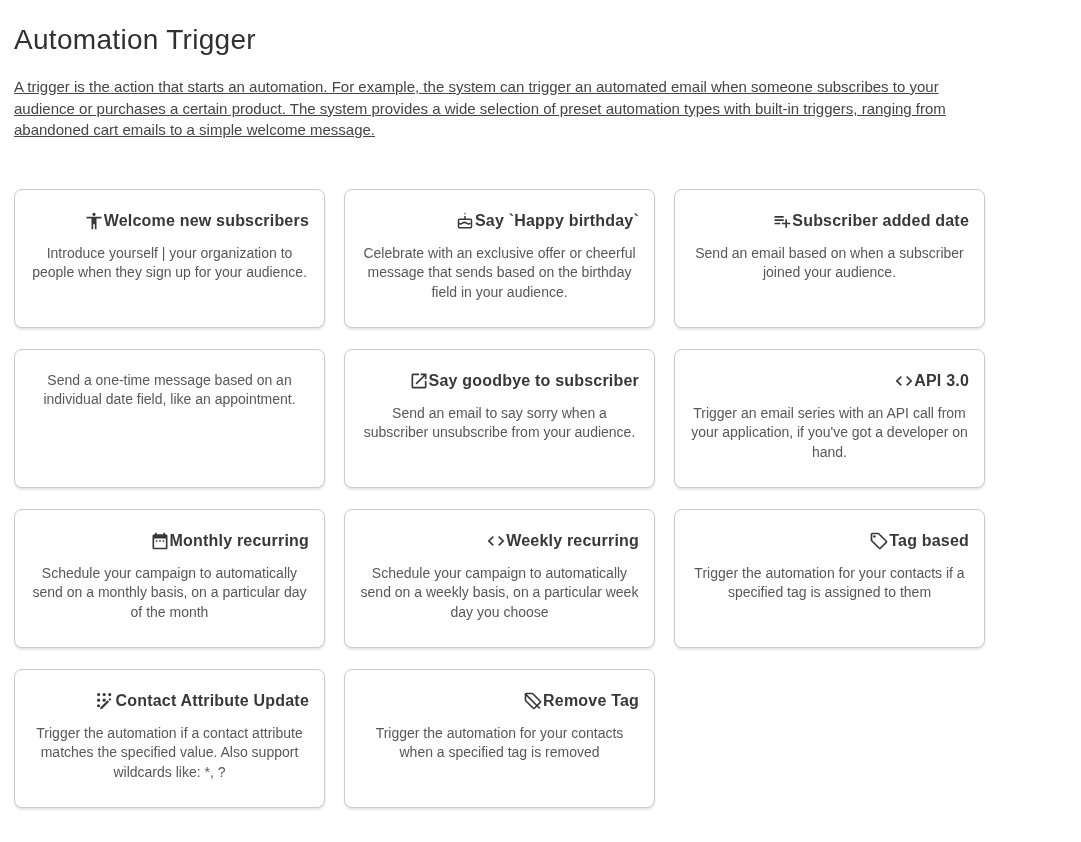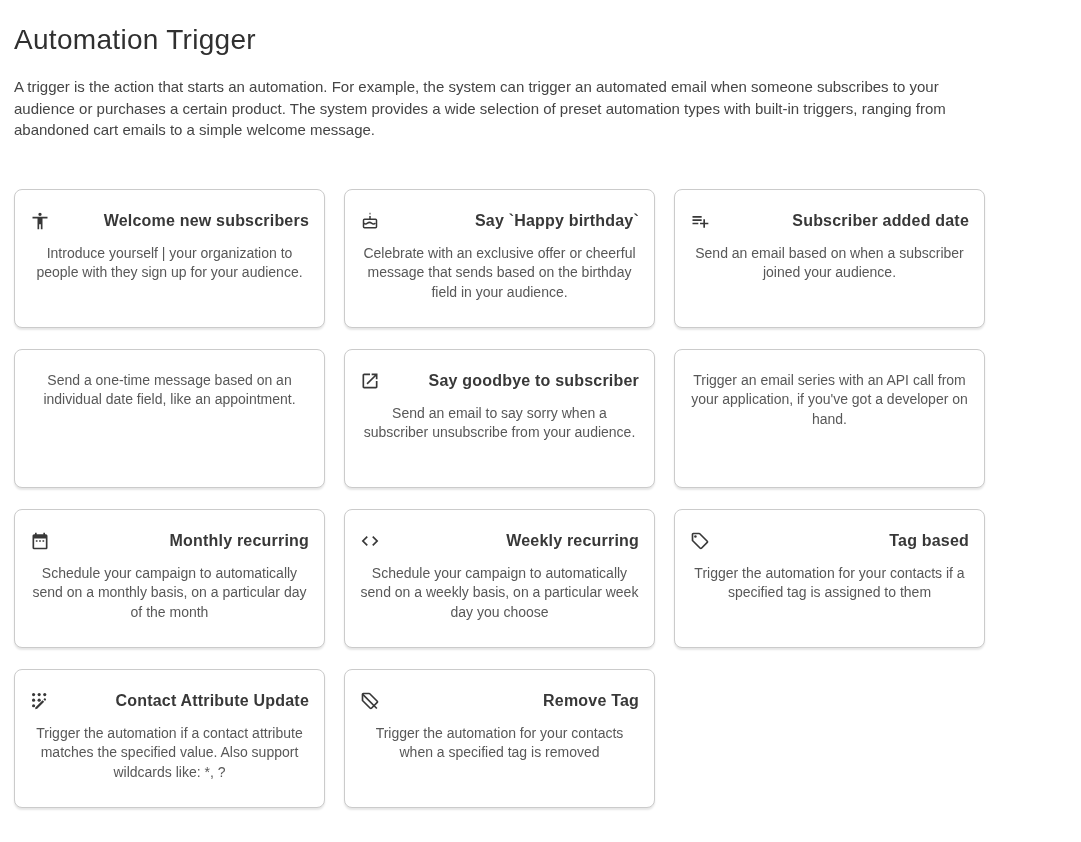--- a/index.html
+++ b/index.html
@@ -19,41 +19,42 @@
     letter-spacing: 0.3px;
     color: #303030;
     margin-bottom: 20px;
   }
   p[data-name="page-description"] {
     font-size: 15px;
     line-height: 21.5px;
     color: #454545;
     max-width: 1052px;
     margin-bottom: 48px;
+    text-decoration: underline;
   }
   .grid {
     display: grid;
     grid-template-columns: repeat(3, 1fr);
     gap: 21px 19px;
     max-width: 1052px;
   }
   .card {
     background: #ffffff;
     border: 1px solid #cbcbcb;
     border-radius: 8px;
     height: 139px;
     padding: 21px 15px 12px 15px;
     box-shadow: 0 2px 2px rgba(0,0,0,0.10);
     cursor: pointer;
     text-align: center;
   }
   .card-header {
     display: flex;
     align-items: center;
-    justify-content: space-between;
+    justify-content: flex-end;
     margin-bottom: 13px;
   }
   .card-header .icon {
     width: 20px;
     height: 20px;
     display: inline-flex;
     color: #383838;
     flex: 0 0 auto;
   }
   .card-header .icon svg { width: 20px; height: 20px; display: block; }
@@ -80,21 +81,21 @@
   <div class="grid" data-name="trigger-grid">
   <div class="card" data-name="trigger-card">
     <div class="card-header" data-name="card-header">
       <span class="icon" data-name="accessibility-icon">
             <svg viewBox="0 0 24 24" fill="currentColor">
               <path d="M12 2a2 2 0 1 1 0 4 2 2 0 0 1 0-4zm9 7h-6v13h-2v-6h-2v6H9V9H3V7h18v2z"></path>
             </svg>
           </span>
       <span class="card-title" data-name="card-title">Welcome new subscribers</span>
     </div>
-    <p class="card-desc" data-name="card-description">Introduce yourself | your organization to people with they sign up for your audience.</p>
+    <p class="card-desc" data-name="card-description">Introduce yourself | your organization to people when they sign up for your audience.</p>
   </div>
 
   <div class="card" data-name="trigger-card">
     <div class="card-header" data-name="card-header">
       <span class="icon" data-name="cake-icon">
             <svg viewBox="0 0 24 24" fill="none" stroke="currentColor" stroke-width="1.8">
               <rect x="4.2" y="9.8" width="15.6" height="10.4" rx="1.2"></rect>
               <path d="M4.2 14.6c1.6 1.3 3.2 1.3 4.8 0s3.2-1.3 4.8 0 3.2 1.3 4.8 0"></path>
               <path d="M12 9.8V6"></path>
               <path d="M12 4.6c.9-.9.9-1.9 0-2.8-.9.9-.9 1.9 0 2.8z" fill="currentColor" stroke="none"></path>
@@ -127,20 +128,28 @@
             <svg viewBox="0 0 24 24" fill="currentColor">
               <path d="M19 19H5V5h7V3H5c-1.11 0-2 .9-2 2v14c0 1.1.89 2 2 2h14c1.1 0 2-.9 2-2v-7h-2v7zM14 3v2h3.59l-9.83 9.83 1.41 1.41L19 6.41V10h2V3h-7z"></path>
             </svg>
           </span>
       <span class="card-title" data-name="card-title">Say goodbye to subscriber</span>
     </div>
     <p class="card-desc" data-name="card-description">Send an email to say sorry when a subscriber unsubscribe from your audience.</p>
   </div>
 
   <div class="card" data-name="trigger-card">
+    <div class="card-header" data-name="card-header">
+      <span class="icon" data-name="code-icon">
+            <svg viewBox="0 0 24 24" fill="currentColor">
+              <path d="M9.4 16.6 4.8 12l4.6-4.6L8 6l-6 6 6 6 1.4-1.4zm5.2 0 4.6-4.6-4.6-4.6L16 6l6 6-6 6-1.4-1.4z"></path>
+            </svg>
+          </span>
+      <span class="card-title" data-name="card-title">API 3.0</span>
+    </div>
     <p class="card-desc" data-name="card-description">Trigger an email series with an API call from your application, if you've got a developer on hand.</p>
   </div>
 
   <div class="card" data-name="trigger-card">
     <div class="card-header" data-name="card-header">
       <span class="icon" data-name="calendar-range-icon">
             <svg viewBox="0 0 24 24" fill="currentColor">
               <path d="M9 11H7v2h2v-2zm4 0h-2v2h2v-2zm4 0h-2v2h2v-2zm2-7h-1V2h-2v2H8V2H6v2H5c-1.11 0-1.99.9-1.99 2L3 20a2 2 0 0 0 2 2h14c1.1 0 2-.9 2-2V6c0-1.1-.9-2-2-2zm0 16H5V9h14v11z"></path>
             </svg>
           </span>

